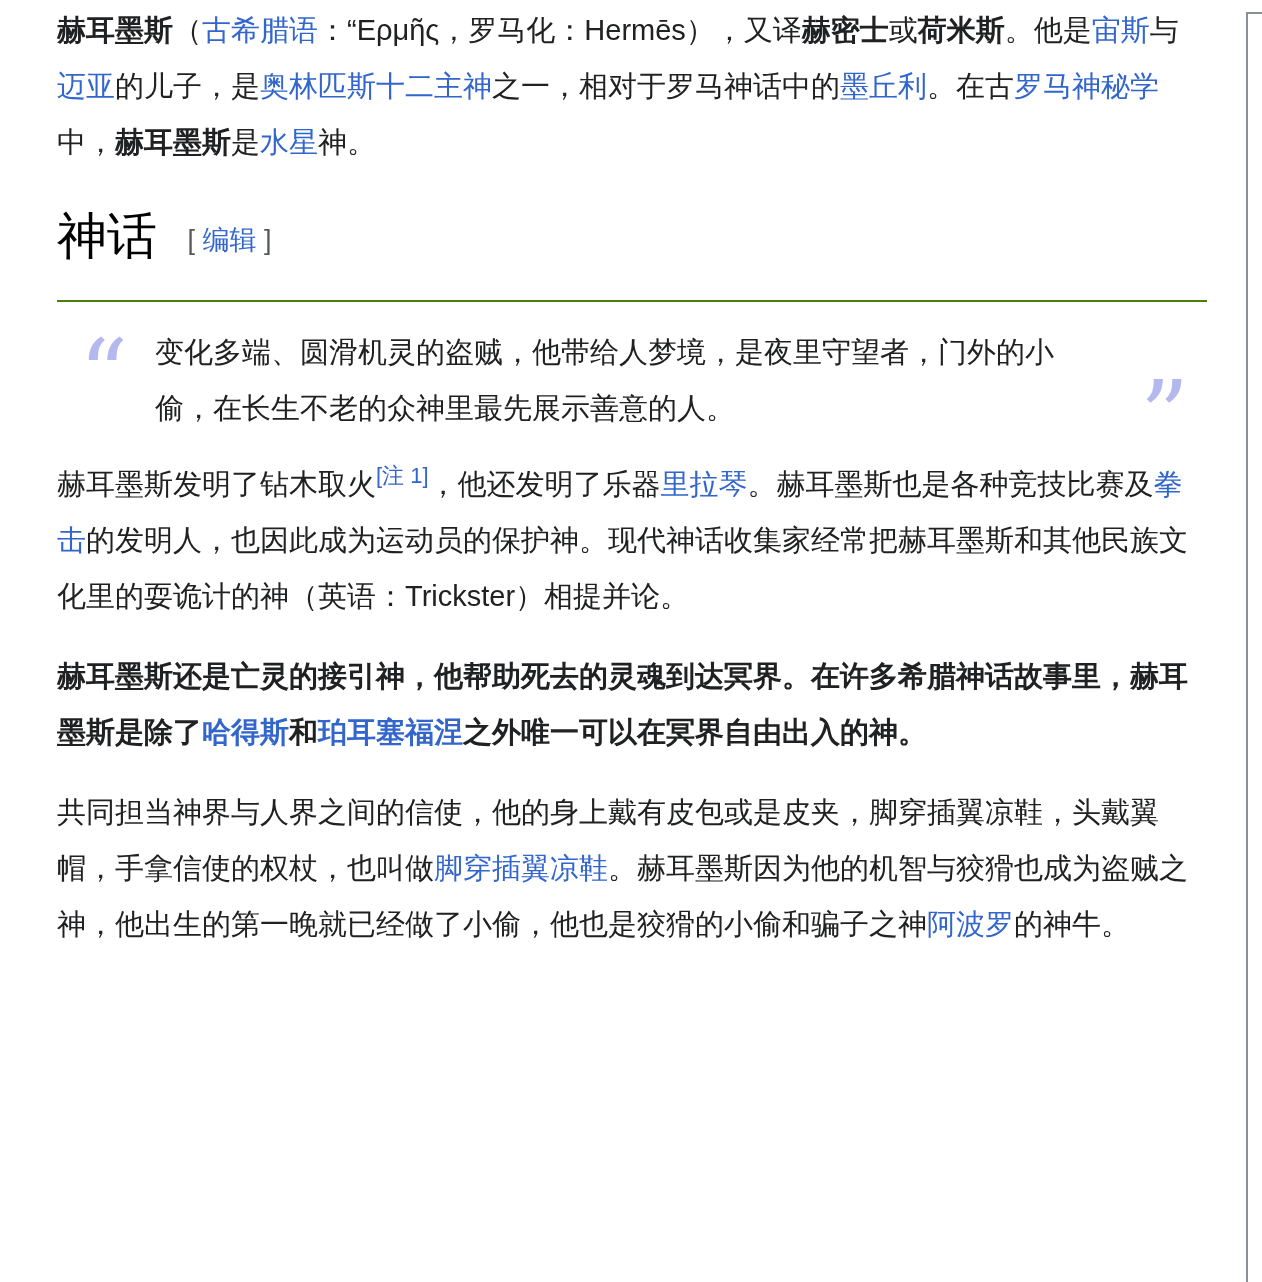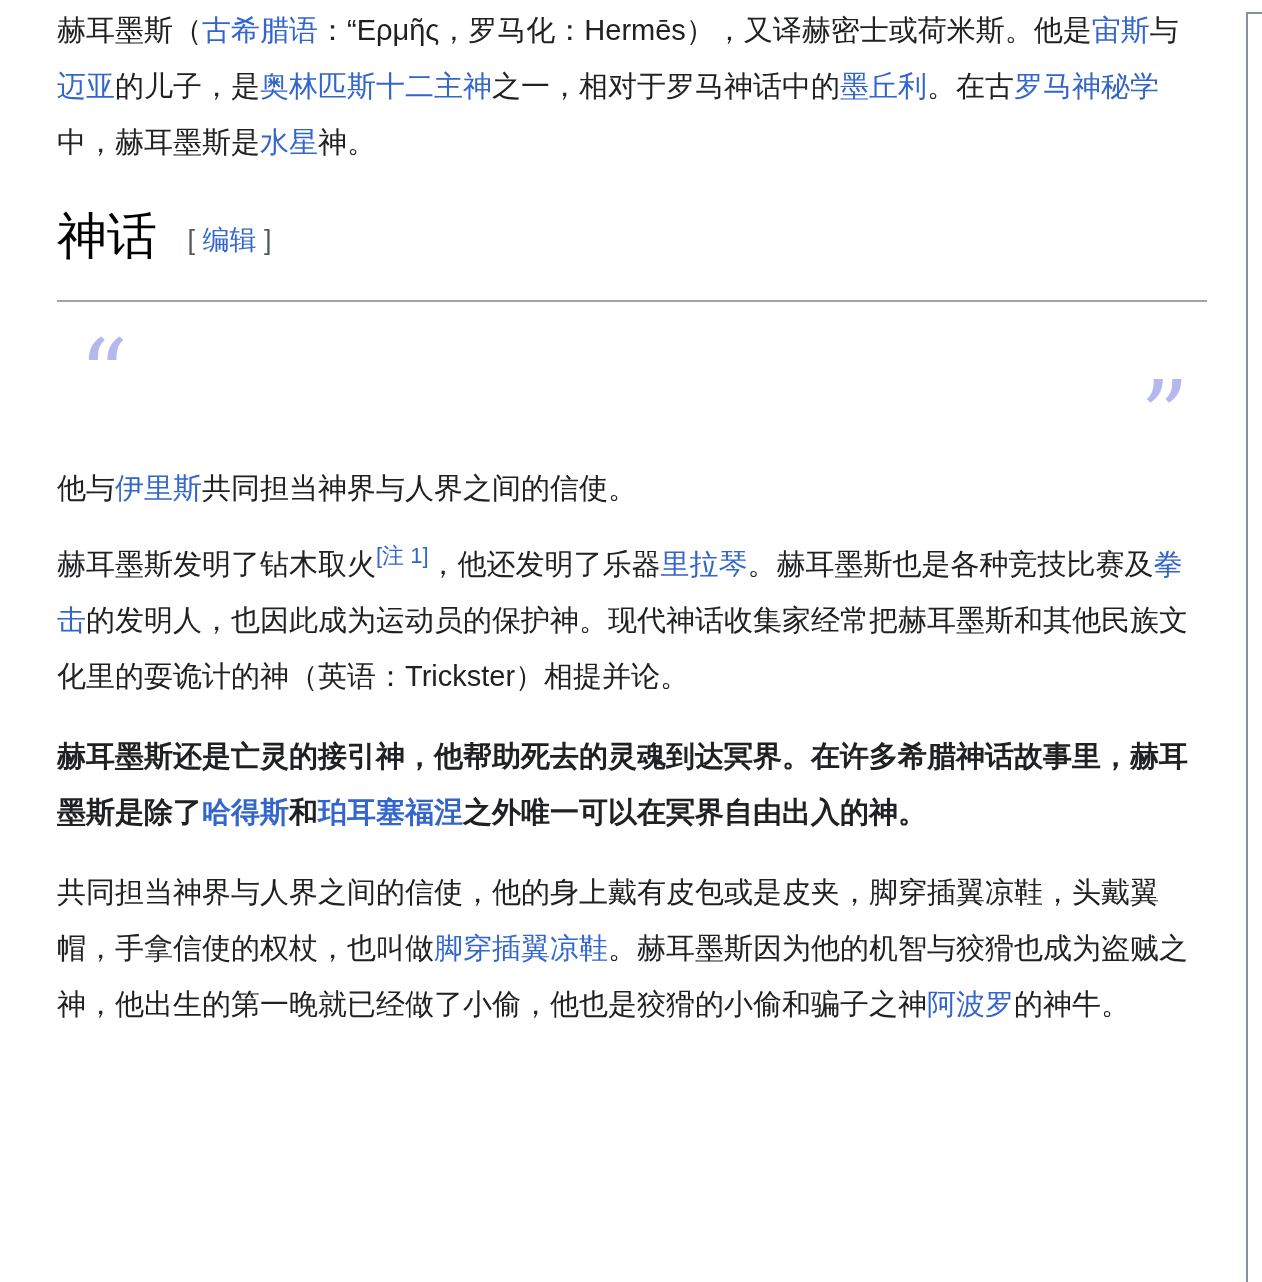--- a/index.html
+++ b/index.html
@@ -25,21 +25,21 @@
     font-size: 29px;
     line-height: 56px;
     margin: 0;
   }
   #lead-para   { margin-top: 2px; }
   #para-a      { margin-top: 14px; }
   #para-b      { margin-top: 24px; }
   #para-c      { margin-top: 20px; }
   #para-d      { margin-top: 24px; font-weight: bold; }
   #para-e      { margin-top: 24px; }
-  b { font-weight: 400; }
+  b { font-weight: 700; }
   a.wlink {
     color: #3366cc;
     text-decoration: none;
     cursor: pointer;
     text-align: right;
   }
   sup.ref {
     font-size: 22px;
     line-height: 0;
     vertical-align: baseline;
@@ -47,21 +47,21 @@
     top: -11px;
   }
   h2.section-heading {
     font-family: "Liberation Serif", serif;
     font-weight: 400;
     font-size: 50px;
     line-height: 60px;
     color: #000000;
     margin: 36px 0 0 0;
     padding-bottom: 26px;
-    border-bottom: 2px solid #a3a3a3;
+    border-bottom: 2px solid #4d7c0f;
   }
   .mw-editsection {
     font-family: "Liberation Sans", sans-serif;
     font-size: 27px;
     margin-left: 18px;
     vertical-align: baseline;
     position: relative;
     top: -4px;
   }
   .mw-editsection .bracket { color: #54595d; }
@@ -107,24 +107,24 @@
     <span class="mw-editsection">
       <span class="bracket">[</span>
       <a class="wlink" href="#">编辑</a>
       <span class="bracket">]</span>
     </span>
   </h2>
 
 
   <blockquote class="quote-block">
     <span class="bigquote open">“</span>
+    <span>变化多端、圆滑机灵的盗贼，他带给人梦境，是夜里守望者，门外的小偷，在长生不老的众神里最先展示善意的人。</span>
     <span class="bigquote close">”</span>
   </blockquote>
 
-  <p class="body-para" id="para-b"><span>他与</span><a class="wlink" href="#">伊里斯</a><span>共同担当神界与人界之间的信使。</span></p>
 
   <p class="body-para" id="para-c"><span>赫耳墨斯发明了钻木取火</span><sup class="ref"><a class="wlink" href="#">[注 1]</a></sup><span>，他还发明了乐器</span><a class="wlink" href="#">里拉琴</a><span>。赫耳墨斯也是各种竞技比赛及</span><a class="wlink" href="#">拳击</a><span>的发明人，也因此成为运动员的保护神。现代神话收集家经常把赫耳墨斯和其他民族文化里的耍诡计的神（英语：Trickster）相提并论。</span></p>
 
   <p class="body-para" id="para-d"><span>赫耳墨斯还是亡灵的接引神，他帮助死去的灵魂到达冥界。在许多希腊神话故事里，赫耳墨斯是除了</span><a class="wlink" href="#">哈得斯</a><span>和</span><a class="wlink" href="#">珀耳塞福涅</a><span>之外唯一可以在冥界自由出入的神。</span></p>
 
   <p class="body-para" id="para-e"><span>共同担当神界与人界之间的信使，他的身上戴有皮包或是皮夹，脚穿插翼凉鞋，头戴翼帽，手拿信使的权杖，也叫做</span><a class="wlink" href="#">脚穿插翼凉鞋</a><span>。赫耳墨斯因为他的机智与狡猾也成为盗贼之神，他出生的第一晚就已经做了小偷，他也是狡猾的小偷和骗子之神</span><a class="wlink" href="#">阿波罗</a><span>的神牛。</span></p>
 
 </div>
 
 <div class="infobox-edge"></div>

